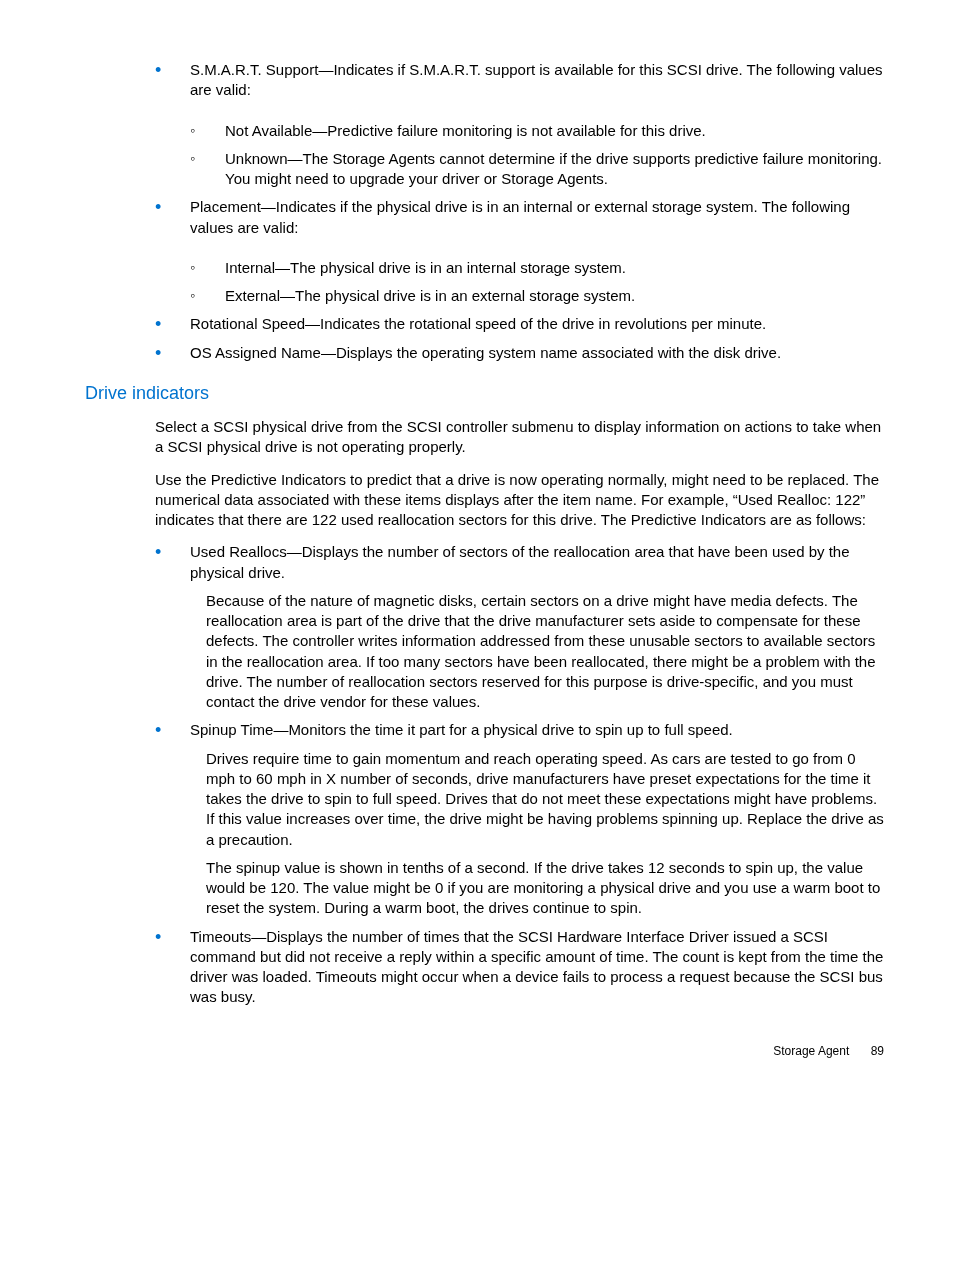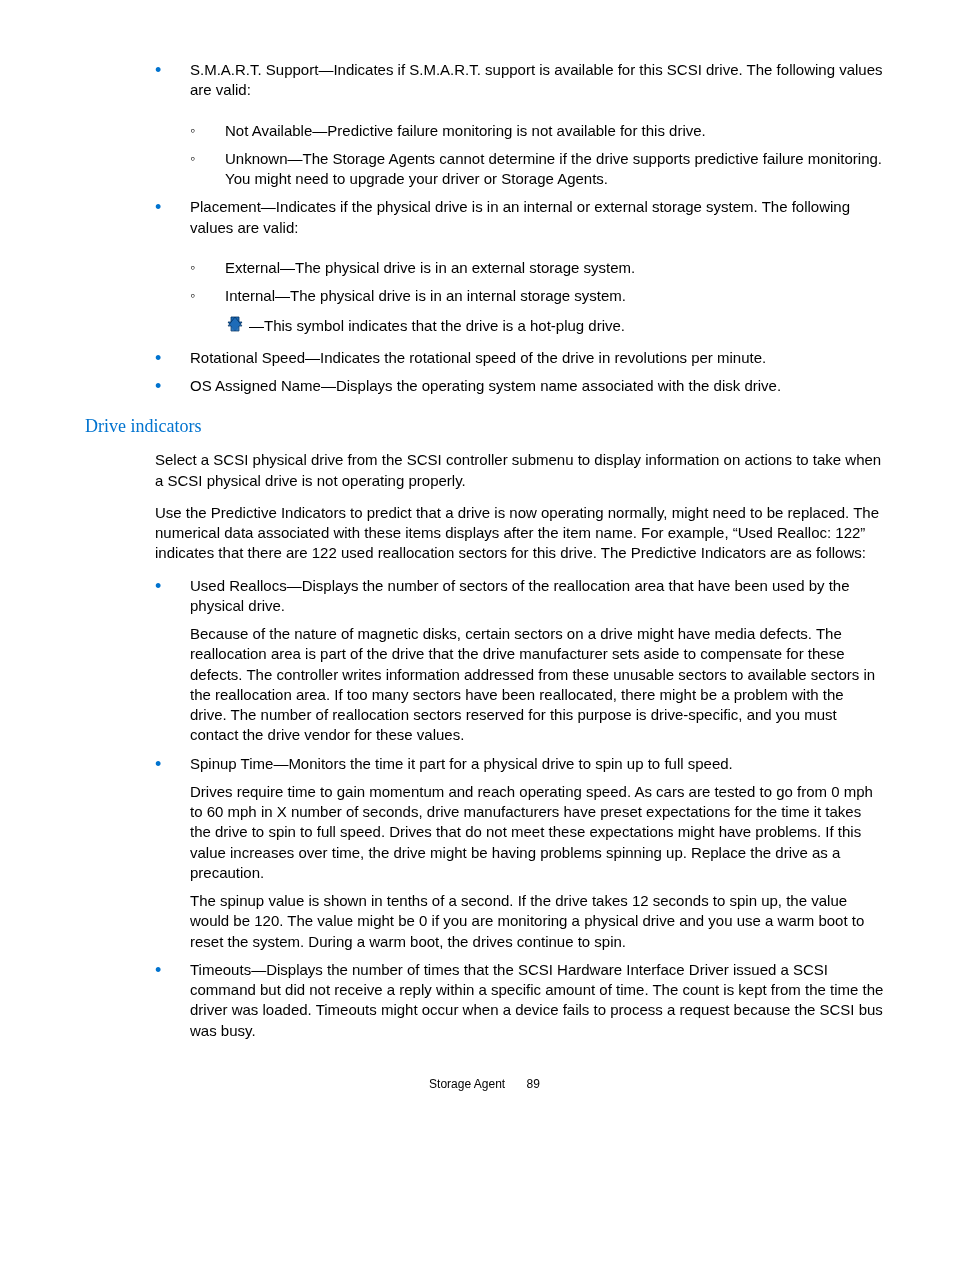--- a/index.html
+++ b/index.html
@@ -51,31 +51,30 @@
   .hotplug {
     display: inline-block;
     vertical-align: middle;
     margin-right: 4px;
   }
   h3.section {
     color: #0073CF;
     font-weight: normal;
     font-size: 18px;
     margin: 18px 0 10px 0;
-    font-family: Liberation Serif, serif;
   }
   p.body {
     margin: 12px 0 12px 0;
     padding-left: 70px;
   }
   .li-para {
-    margin: 8px 0 0 0;
+    margin: 8px 0 0 16px;
   }
   .footer {
-    text-align: center;
+    text-align: right;
     font-size: 12px;
     margin-top: 35px;
   }
   .pagenum {
     margin-left: 18px;
   }
 </style>
 </head>
 <body>
 
@@ -83,30 +82,22 @@
   <li>
     <span>S.M.A.R.T. Support—Indicates if S.M.A.R.T. support is available for this SCSI drive. The following values are valid:</span>
     <ul class="level2">
       <li class="circ">Not Available—Predictive failure monitoring is not available for this drive.</li>
       <li class="circ">Unknown—The Storage Agents cannot determine if the drive supports predictive failure monitoring. You might need to upgrade your driver or Storage Agents.</li>
     </ul>
   </li>
   <li>
     <span>Placement—Indicates if the physical drive is in an internal or external storage system. The following values are valid:</span>
     <ul class="level2">
+      <li class="circ">Internal—The physical drive is in an internal storage system.</li>
       <li class="circ">External—The physical drive is in an external storage system.</li>
-      <li class="circ">Internal—The physical drive is in an internal storage system.</li>
-      <li>
-        <span class="hotplug">
-          <svg width="20" height="20" viewBox="0 0 20 20">
-            <path d="M6 3 L14 3 L14 8 L17 8 L10 17 L3 8 L6 8 Z" fill="#1E6BB8" stroke="#003060" stroke-width="0.8"></path>
-            <path d="M6 17 L14 17 L14 12 L17 12 L10 3 L3 12 L6 12 Z" fill="#1E6BB8" stroke="#003060" stroke-width="0.8" opacity="0.9"></path>
-          </svg>
-        </span><span>—This symbol indicates that the drive is a hot-plug drive.</span>
-      </li>
     </ul>
   </li>
   <li>Rotational Speed—Indicates the rotational speed of the drive in revolutions per minute.</li>
   <li>OS Assigned Name—Displays the operating system name associated with the disk drive.</li>
 </ul>
 
 <h3 class="section">Drive indicators</h3>
 
 <p class="body">Select a SCSI physical drive from the SCSI controller submenu to display information on actions to take when a SCSI physical drive is not operating properly.</p>
 <p class="body">Use the Predictive Indicators to predict that a drive is now operating normally, might need to be replaced. The numerical data associated with these items displays after the item name. For example, “Used Realloc: 122” indicates that there are 122 used reallocation sectors for this drive. The Predictive Indicators are as follows:</p>

